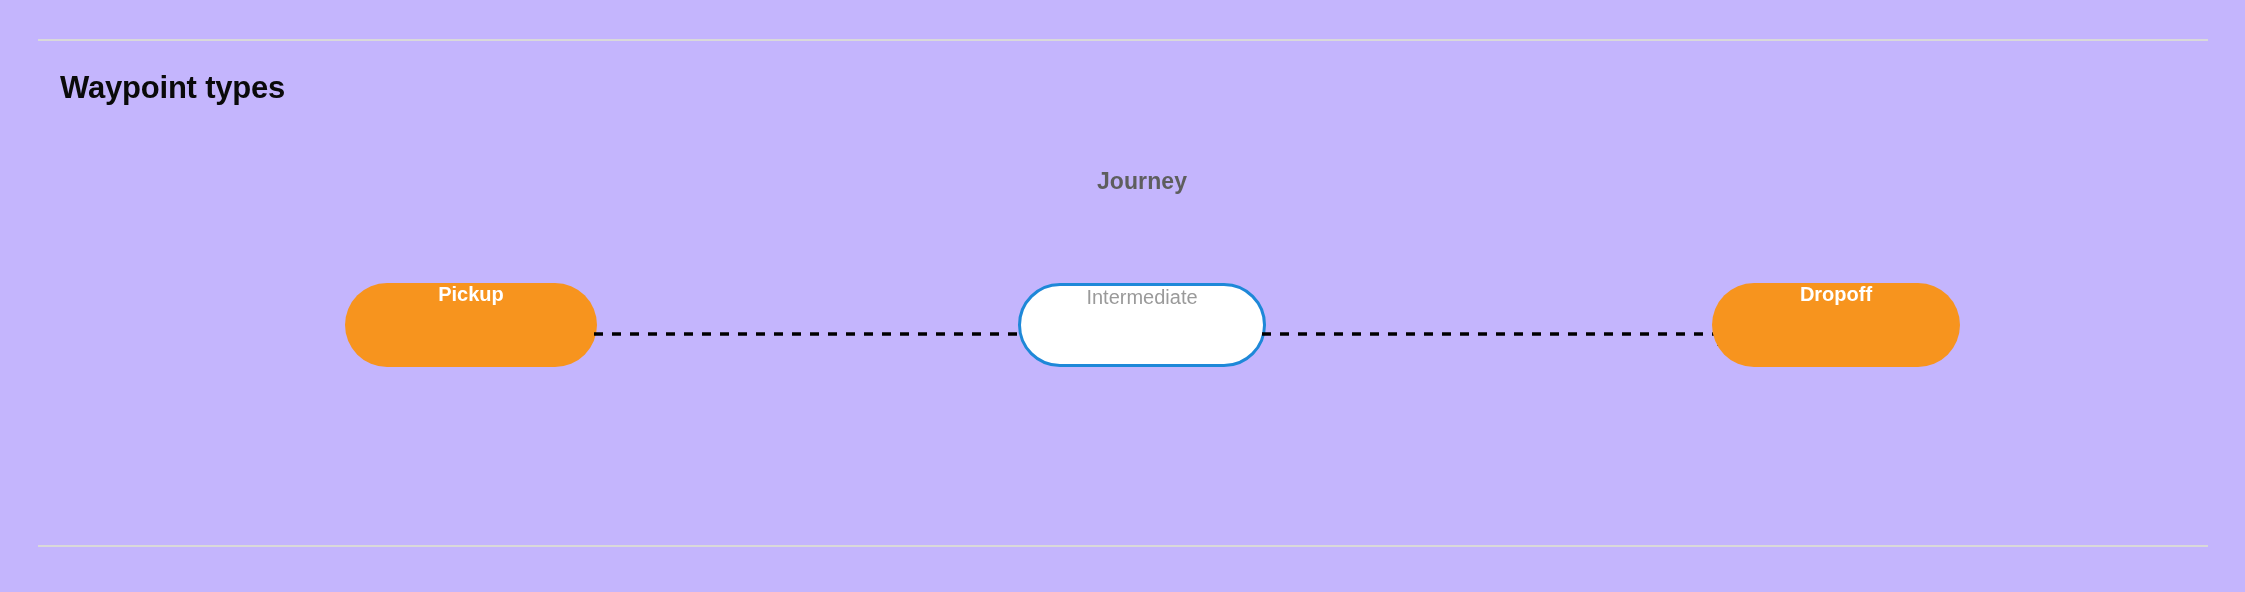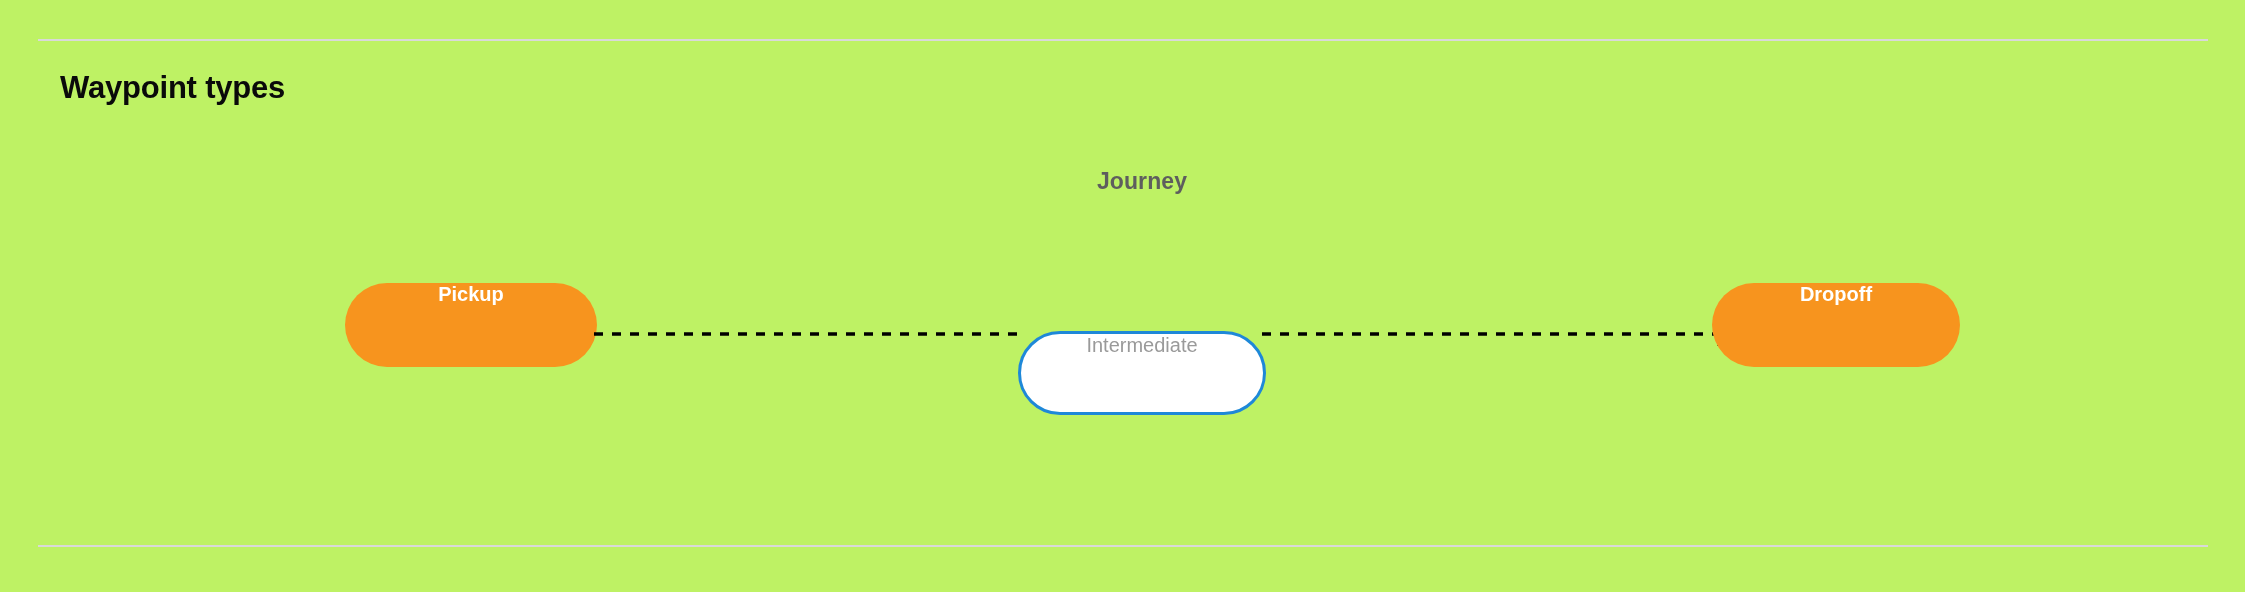--- a/index.html
+++ b/index.html
@@ -12,21 +12,21 @@
     height: 592px;
     font-family: "Liberation Sans", sans-serif;
     -webkit-font-smoothing: antialiased;
     overflow: hidden;
   }
 
   .page {
     position: relative;
     width: 2245px;
     height: 592px;
-    background: #bef264;
+    background: #c4b5fd;
   }
 
   
   .divider {
     position: absolute;
     left: 38px;
     width: 2170px;
     height: 2px;
     background: #d9d9d9;
   }
@@ -97,21 +97,20 @@
     font-weight: bold;
   }
 
   .node-intermediate {
     left: 1018px;
     width: 248px;
     background: #ffffff;
     border: 3px solid #1e88d8;
     color: #9a9a9a;
     font-weight: normal;
-    margin-top: 48px;
   }
 
   
   .connector {
     position: absolute;
     top: 316px;
     height: 36px;
   }
   .connector-1 { left: 594px;  width: 428px; }
   .connector-2 { left: 1262px; width: 498px; }

